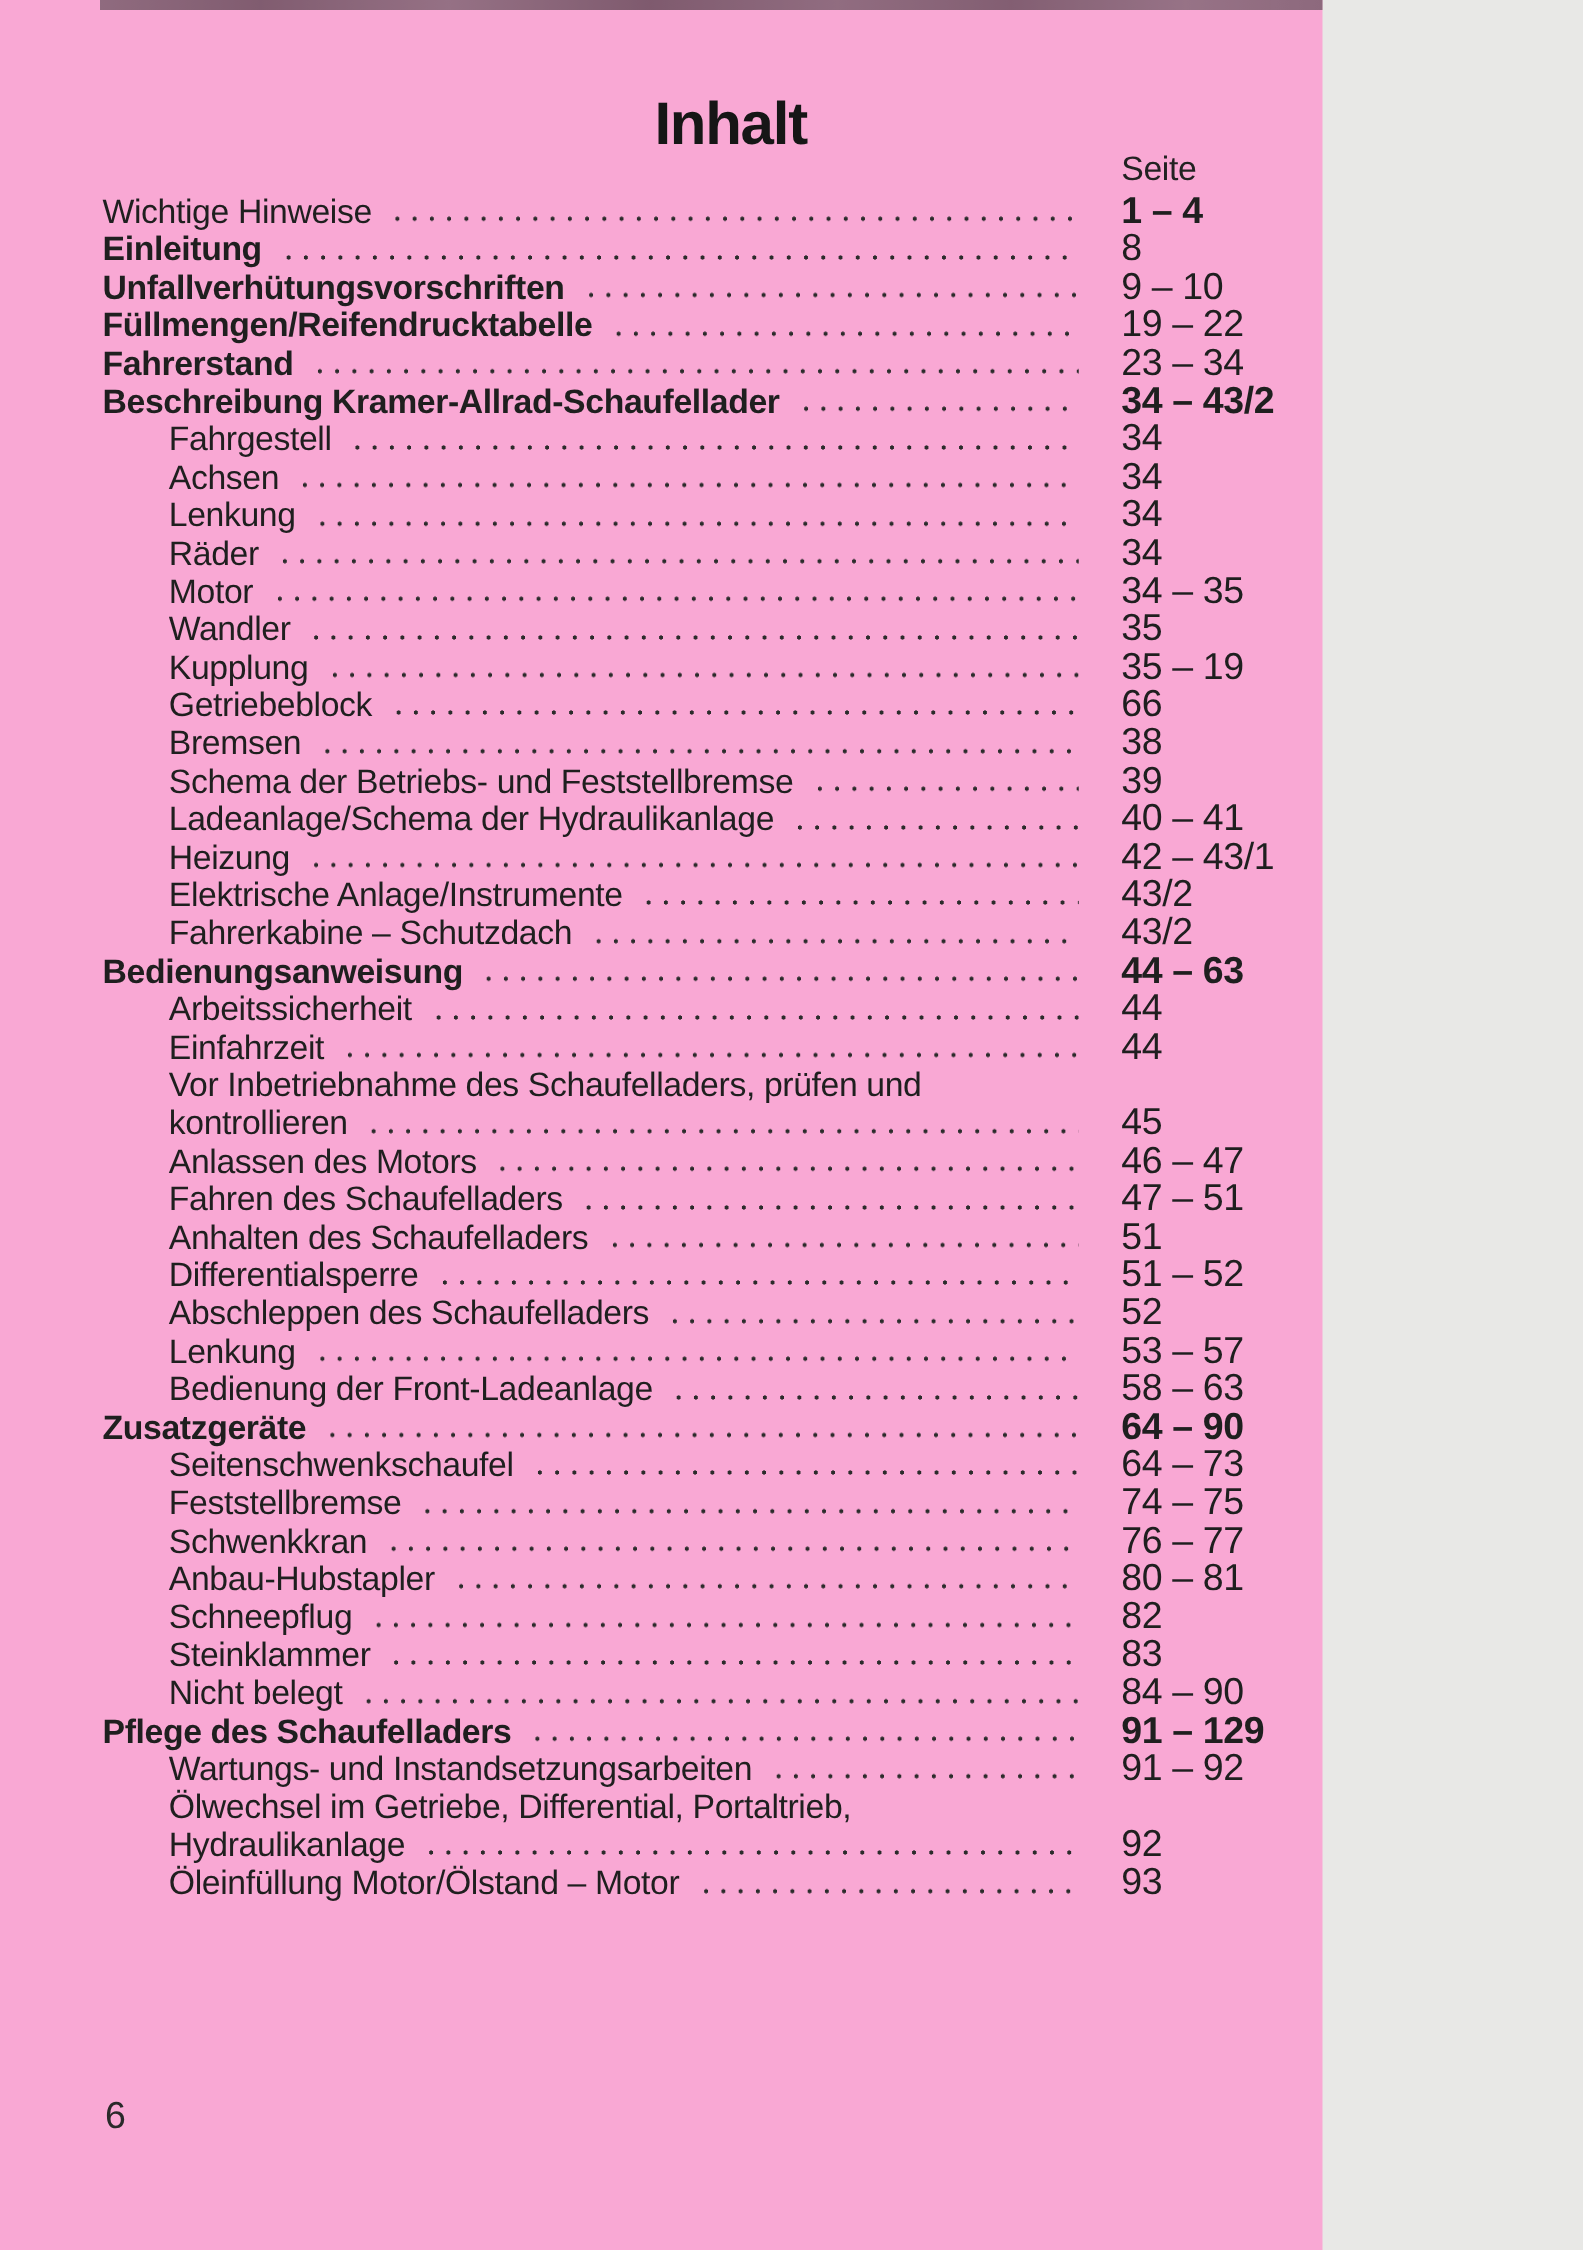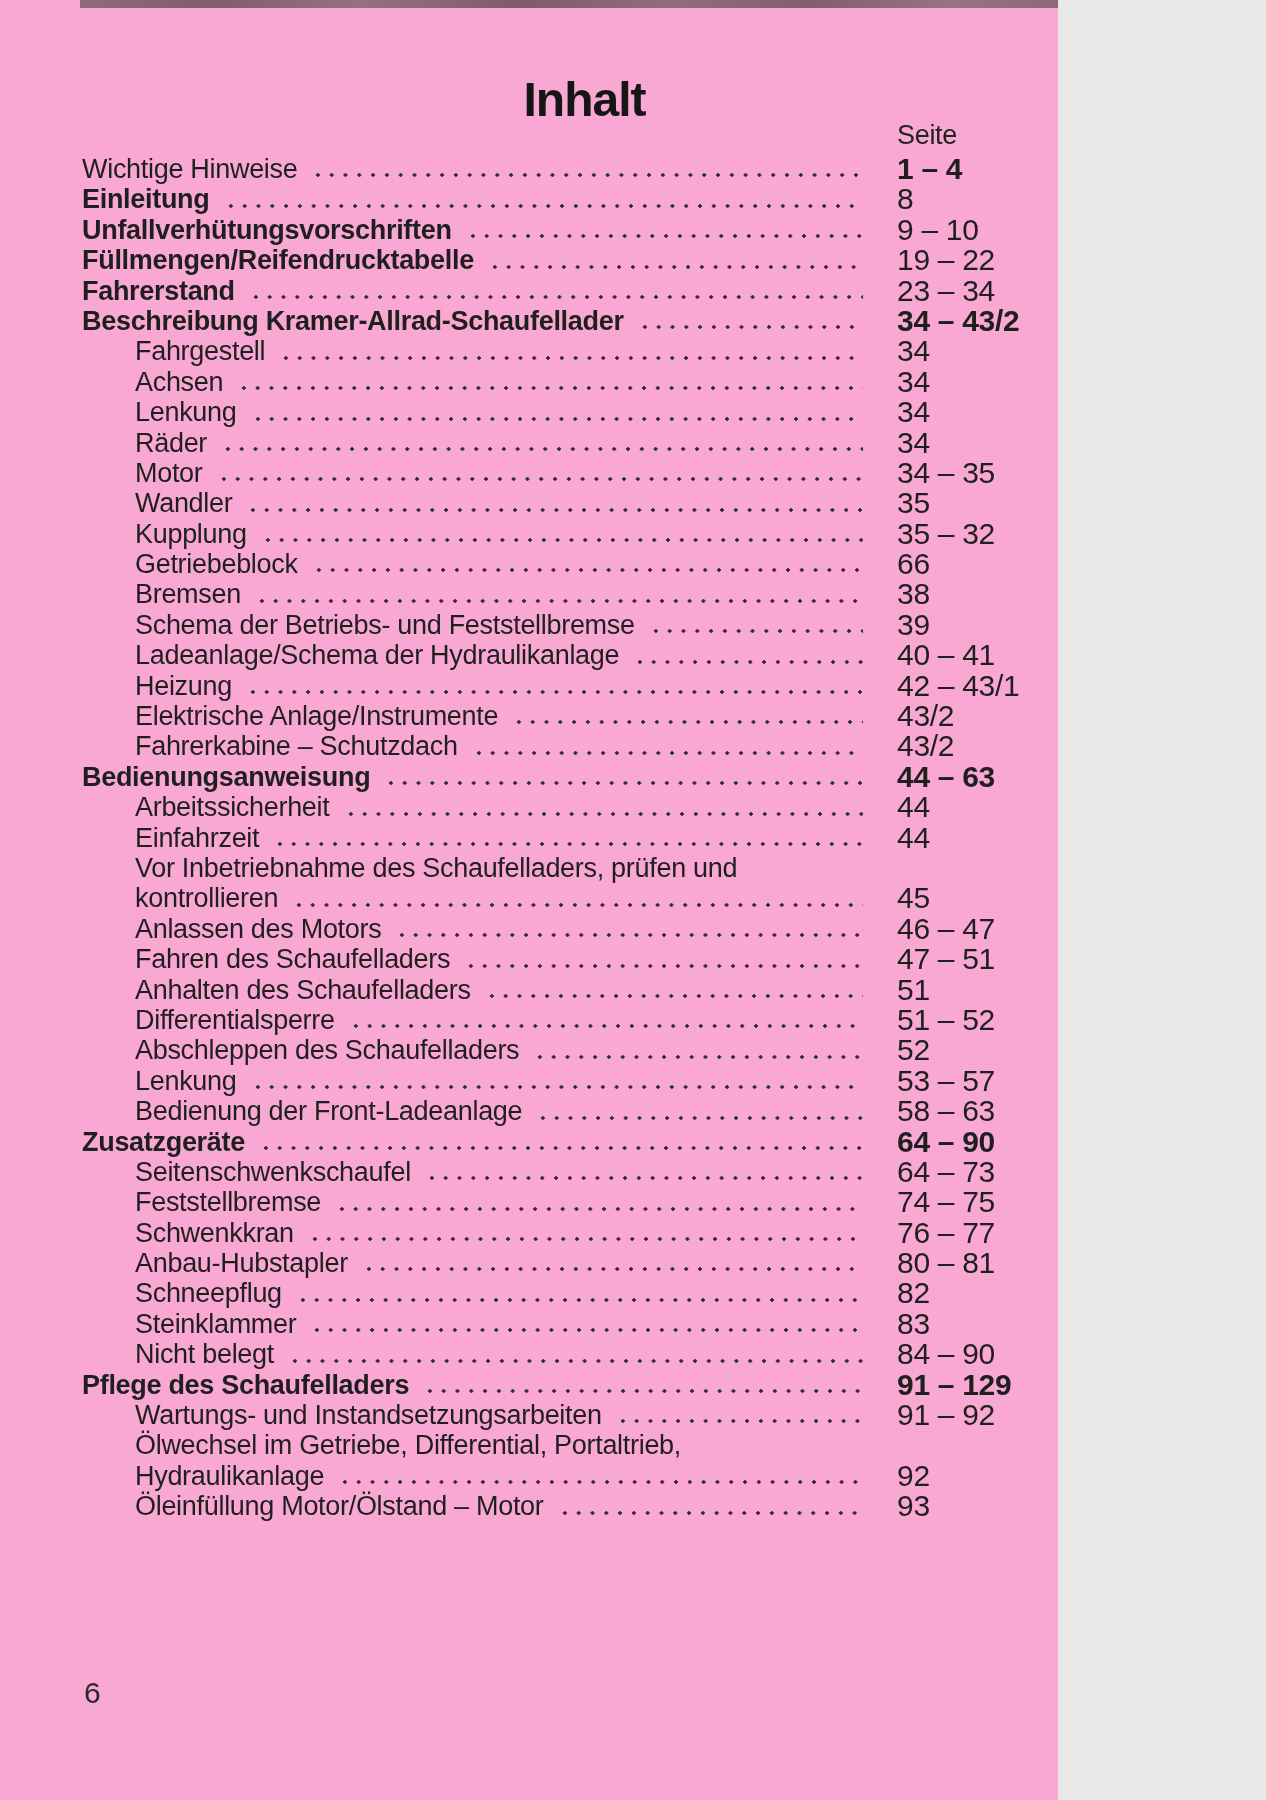--- a/index.html
+++ b/index.html
@@ -189,21 +189,21 @@
 
   <div class="row indent">
     <span class="label">Wandler</span>
     <span class="dots"></span>
     <span class="pages">35</span>
   </div>
 
   <div class="row indent">
     <span class="label">Kupplung</span>
     <span class="dots"></span>
-    <span class="pages">35 – 32</span>
+    <span class="pages">35 – 19</span>
   </div>
 
   <div class="row indent">
     <span class="label">Getriebeblock</span>
     <span class="dots"></span>
     <span class="pages">66</span>
   </div>
 
   <div class="row indent">
     <span class="label">Bremsen</span>

